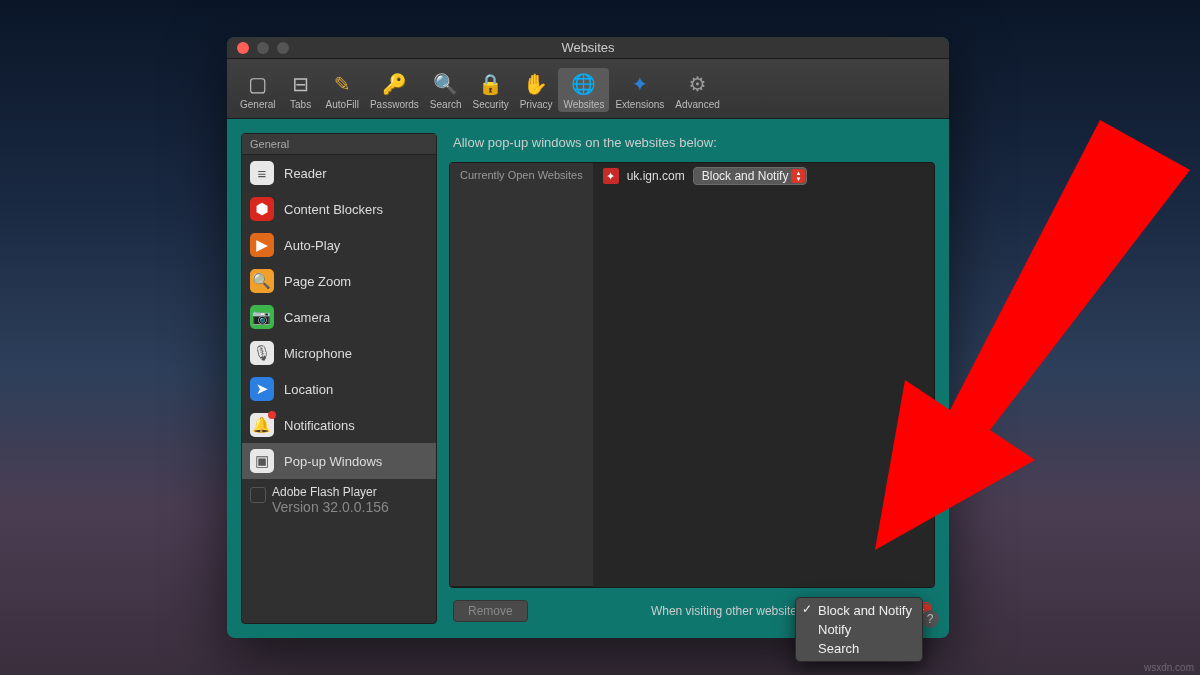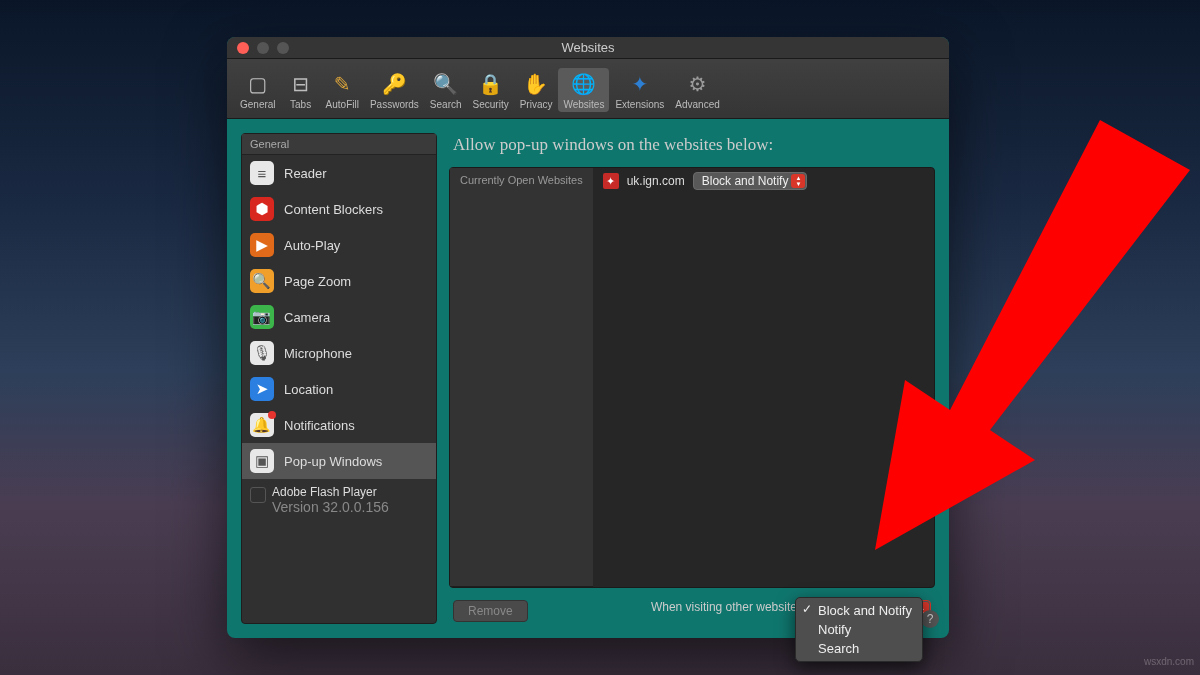--- a/index.html
+++ b/index.html
@@ -127,21 +127,21 @@
     margin-top: 2px;
   }
   .plugin-name { font-size: 12px; color: #ddd; }
   .plugin-ver { font-size: 14px; color: #888; }
   .main {
     flex: 1;
     display: flex;
     flex-direction: column;
     gap: 10px;
   }
-  .instruction { font-size: 17px; color: #ccc; padding: 2px 4px; font-family: Liberation Serif, serif; }
+  .instruction { font-size: 13px; color: #ccc; padding: 2px 4px; }
   .list-box {
     flex: 1;
     background: #262626;
     border: 1px solid #1a1a1a;
     border-radius: 4px;
     display: flex;
   }
   .list-header {
     font-size: 11px;
     color: #999;
@@ -181,20 +181,21 @@
     position: absolute;
     right: 1px; top: 1px; bottom: 1px;
     width: 14px;
     background: #d9362a;
     border-radius: 3px;
     display:flex; flex-direction:column; align-items:center; justify-content:center;
     font-size: 6px; color:#fff;
   }
   .footer-row {
     display: flex;
+    align-items: center;
     gap: 10px;
     padding: 2px 4px;
     position: relative;
   }
   .btn-remove {
     background: #4a4a4a;
     border: 1px solid #333;
     border-radius: 4px;
     padding: 3px 14px;
     font-size: 12px;
@@ -249,21 +250,21 @@
     left: 820px;
     top: 120px;
     width: 370px;
     height: 470px;
     pointer-events:none;
     z-index: 40;
   }
   .watermark {
     position:absolute;
     right: 6px;
-    bottom: 8px;
+    bottom: 2px;
     font-size: 10px;
     color: rgba(255,255,255,0.25);
   }
 </style>
 </head>
 <body>
 
 <div class="window">
 
   <div class="titlebar">

